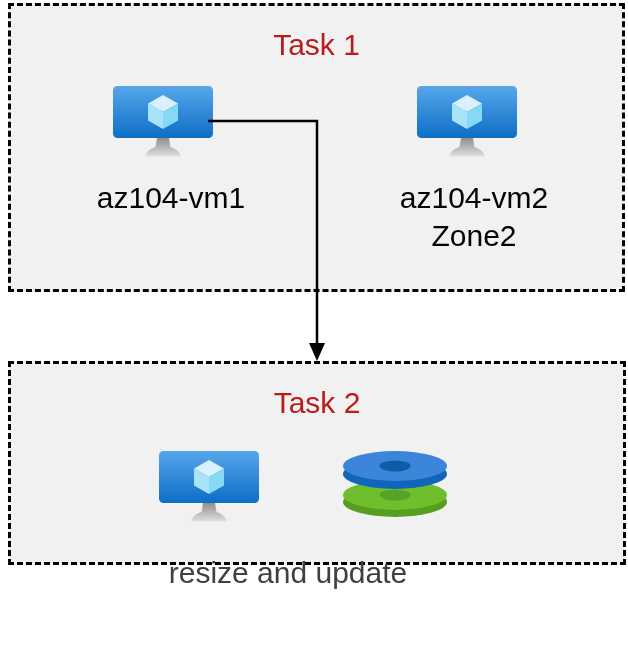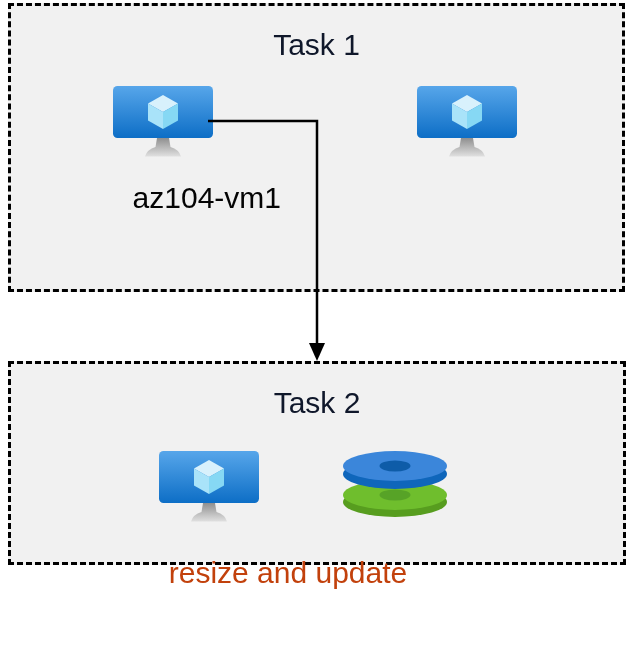--- a/index.html
+++ b/index.html
@@ -24,45 +24,45 @@
   .task-box.task1 { left: 8px; top: 3px; width: 617px; height: 289px; }
   .task-box.task2 { left: 8px; top: 361px; width: 618px; height: 204px; }
   .task-title {
     position: absolute;
     left: 0; right: 0;
     top: 22px;
     margin: 0;
     text-align: center;
     font-size: 30px;
     font-weight: 400;
-    color: #0f172a;
+    color: #b91c1c;
   }
   .vm-icon-wrap { position: absolute; width: 100px; height: 78px; }
   .vm1-icon { left: 102px; top: 80px; }
   .vm2-icon { left: 406px; top: 80px; }
   .task2-vm-icon { left: 148px; top: 87px; }
   .disks-icon-wrap { position: absolute; left: 329px; top: 82px; width: 110px; height: 75px; }
   .vm-label {
     position: absolute;
     width: 220px;
-    text-align: right;
+    text-align: center;
     font-size: 30px;
     line-height: 38px;
     color: #040404;
   }
   .vm1-label { left: 50px; top: 173px; }
   .vm2-label { left: 353px; top: 173px; }
   .caption {
     position: absolute;
     left: 77px;
     top: 192px;
     width: 400px;
     text-align: center;
     font-size: 30px;
-    color: #c2410c;
+    color: #404040;
   }
   .connector {
     position: absolute;
     left: 0; top: 0;
     width: 628px;
     height: 654px;
     pointer-events: none;
   }
   svg { display: block; }
 </style>
@@ -106,20 +106,24 @@
       <svg width="100" height="78" viewBox="0 0 100 78">
         <path d="M44,52 L56,52 L57.5,61 Q66,63.5 68,70.5 L32,70.5 Q34,63.5 42.5,61 Z" fill="url(#stdG)"></path>
         <rect x="0" y="0" width="100" height="52" rx="4.5" fill="url(#scrG)"></rect>
         <g>
           <polygon points="50,9 65,17.5 50,26 35,17.5" fill="#d8f1fc"></polygon>
           <polygon points="35,17.5 50,26 50,43 35,34.5" fill="#a9e3f9"></polygon>
           <polygon points="65,17.5 50,26 50,43 65,34.5" fill="#86d8f4"></polygon>
         </g>
       </svg>
     </div>
+    <div class="vm-label vm2-label">
+      <div>az104-vm2</div>
+      <div>Zone2</div>
+    </div>
   </section>
 
   <section class="task-box task2">
     <h2 class="task-title">Task 2</h2>
 
     <div class="vm-icon-wrap task2-vm-icon">
       <svg width="100" height="78" viewBox="0 0 100 78">
         <path d="M44,52 L56,52 L57.5,61 Q66,63.5 68,70.5 L32,70.5 Q34,63.5 42.5,61 Z" fill="url(#stdG)"></path>
         <rect x="0" y="0" width="100" height="52" rx="4.5" fill="url(#scrG)"></rect>
         <g>

